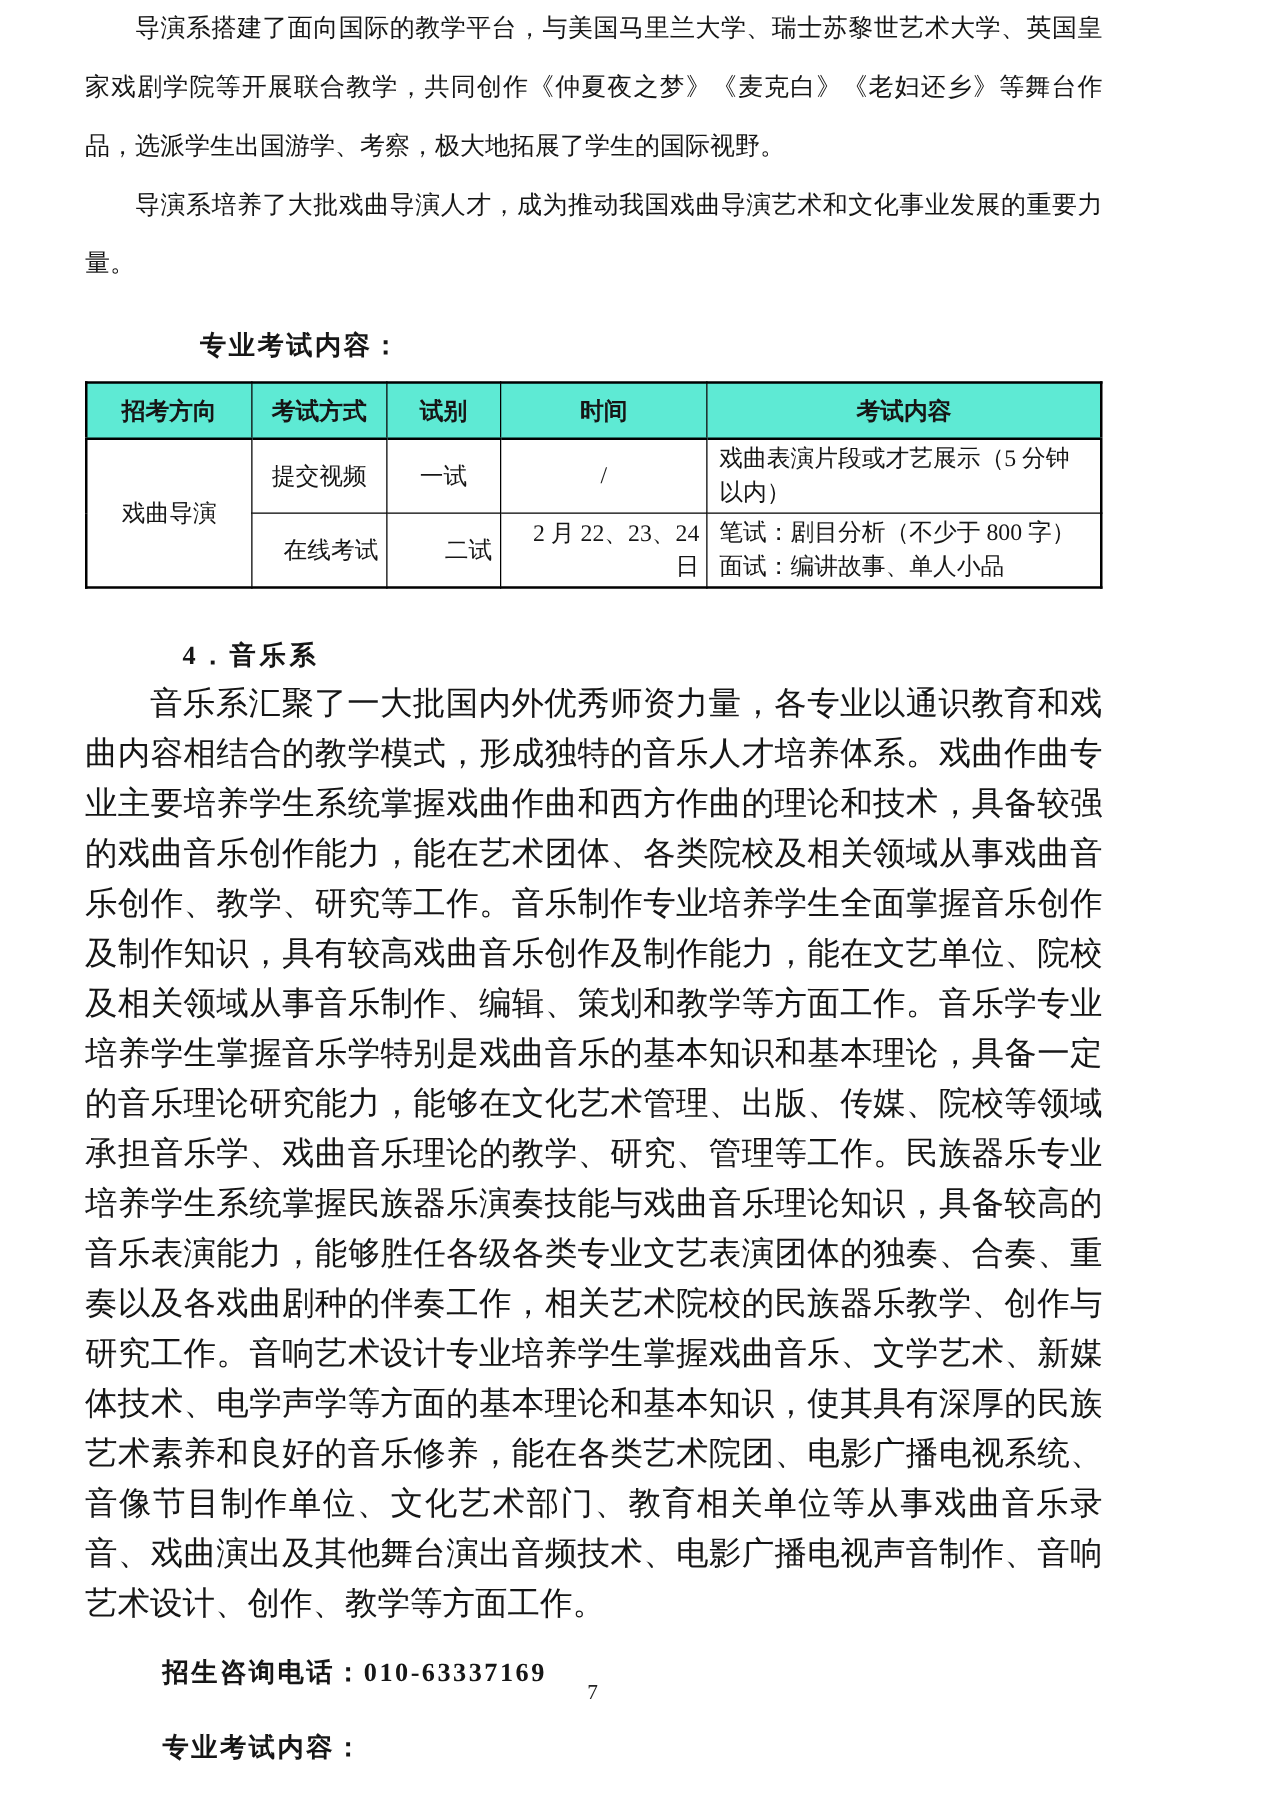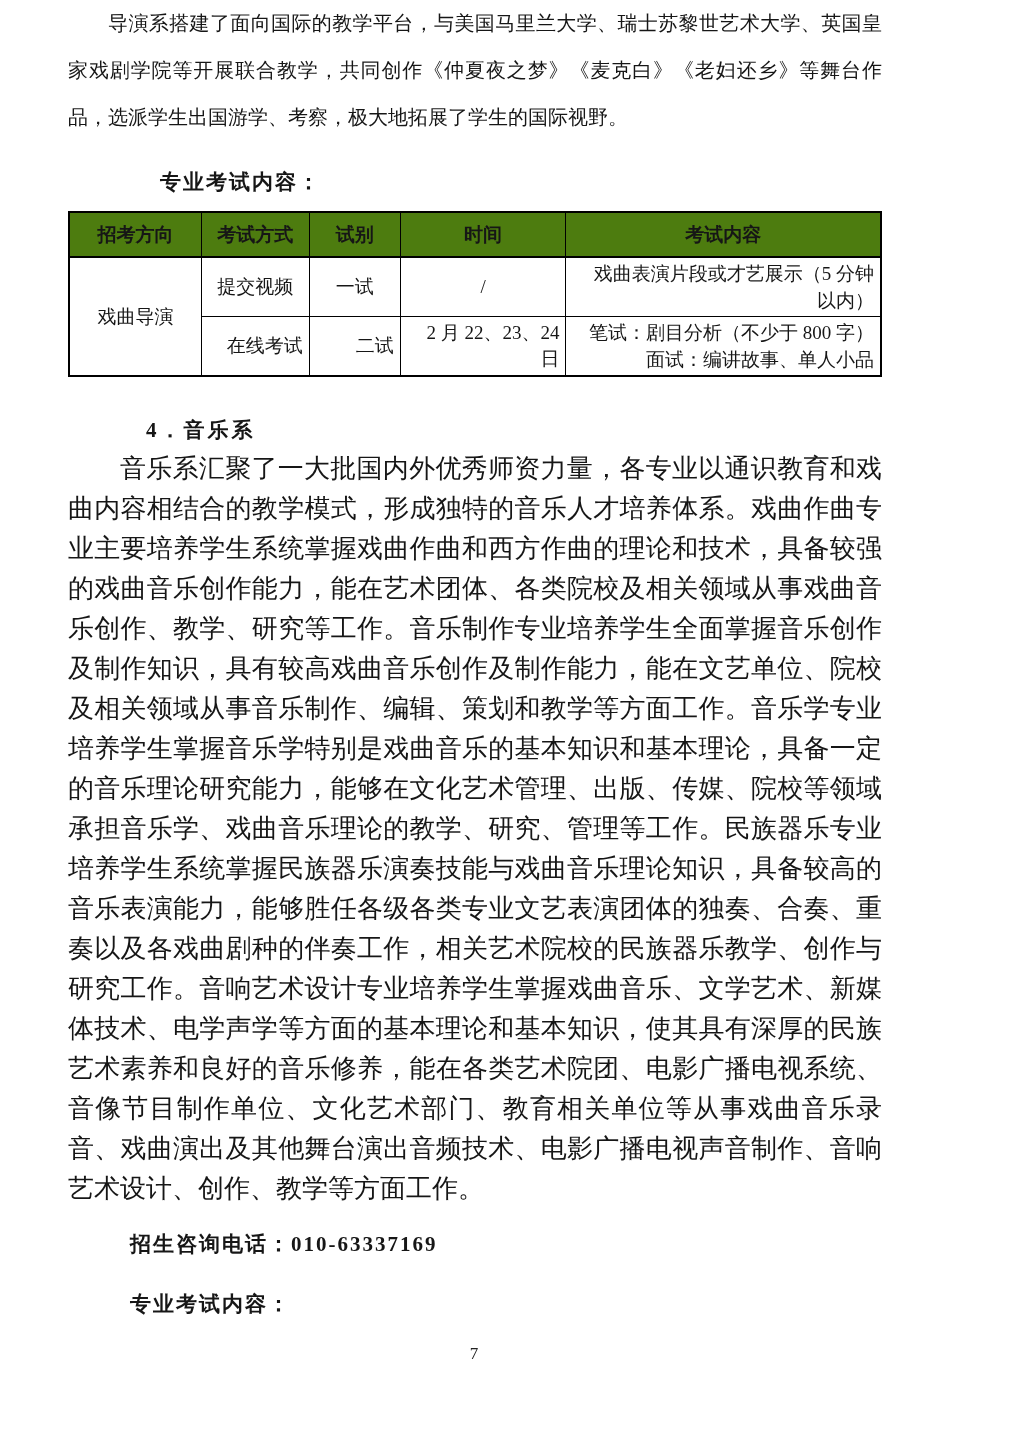--- a/index.html
+++ b/index.html
@@ -41,28 +41,28 @@
     border: 2px solid #000;
     font-size: 19px;
   }
   table.exam-table th, table.exam-table td {
     border: 1px solid #000;
     text-align: center;
     vertical-align: middle;
     padding: 2px 6px;
   }
   table.exam-table thead th {
-    background: #4d7c0f;
+    background: #5eead4;
     font-weight: bold;
     height: 45px;
     border-bottom: 2px solid #000;
   }
   table.exam-table td.row1 { height: 37px; }
   table.exam-table td.row2 { height: 54px; text-align: right; }
-  table.exam-table td.cell-left { text-align: right; padding-left: 9px; line-height: 27px; }
+  table.exam-table td.cell-left { text-align: left; padding-left: 9px; line-height: 27px; }
 
   .section-heading {
     font-weight: bold;
     font-size: 21px;
     letter-spacing: 3px;
     margin: 38px 0 4px 78px;
     line-height: 30px;
   }
   p.music-intro {
     margin: 12px 0 0 0;
@@ -93,20 +93,21 @@
     color: #222;
   }
 </style>
 </head>
 <body>
 
 <div class="page">
   <div class="content">
 
     <p class="body-para para-first">导演系搭建了面向国际的教学平台，与美国马里兰大学、瑞士苏黎世艺术大学、英国皇家戏剧学院等开展联合教学，共同创作《仲夏夜之梦》《麦克白》《老妇还乡》等舞台作品，选派学生出国游学、考察，极大地拓展了学生的国际视野。</p>
+    <p class="body-para">导演系培养了大批戏曲导演人才，成为推动我国戏曲导演艺术和文化事业发展的重要力量。</p>
 
     <div class="bold-line examhd-1">专业考试内容：</div>
 
     <table class="exam-table">
       <colgroup>
         <col style="width:16.3%">
         <col style="width:13.3%">
         <col style="width:11.2%">
         <col style="width:20.4%">
         <col style="width:38.8%">

